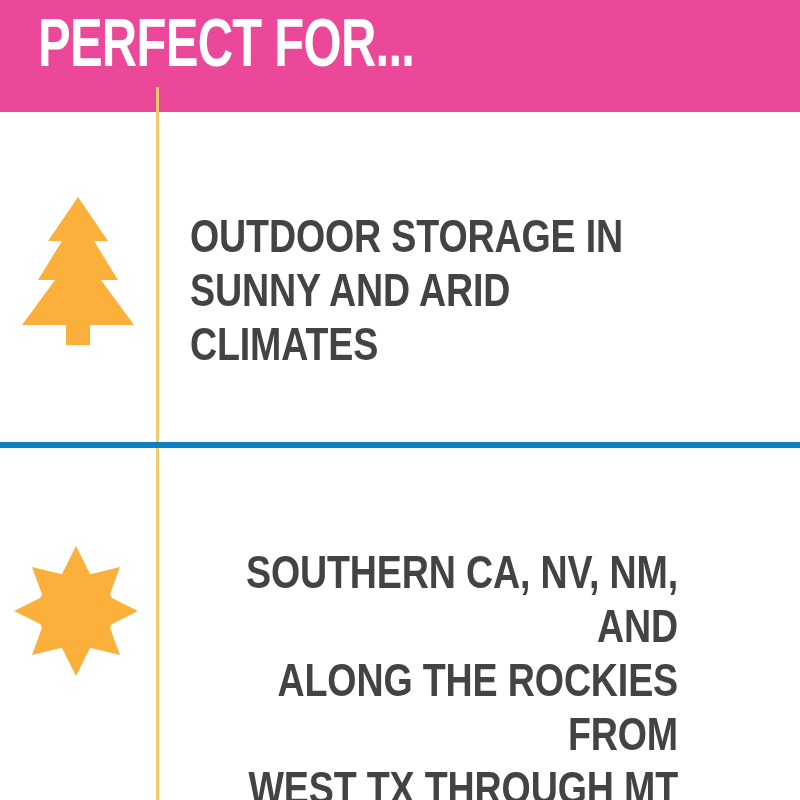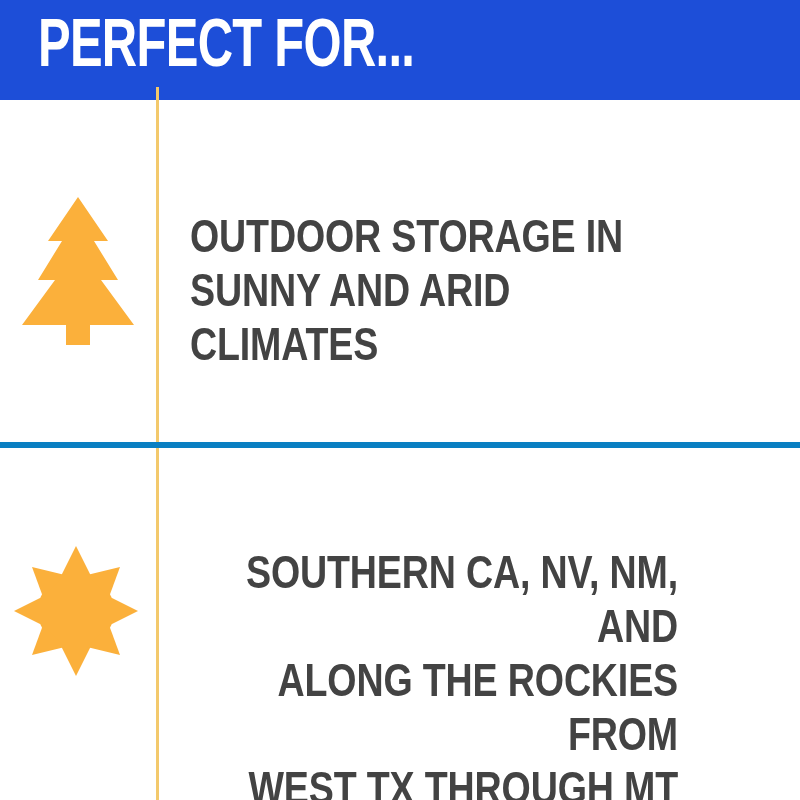--- a/index.html
+++ b/index.html
@@ -18,22 +18,22 @@
     background: #ffffff;
     overflow: hidden;
   }
 
   
   .header-bar {
     position: absolute;
     left: 0;
     top: 0;
     width: 800px;
-    height: 100px;
-    background: #1d4ed8;
+    height: 112px;
+    background: #ec4899;
     box-sizing: border-box;
   }
   .header-title {
     position: absolute;
     left: 38px;
     top: 6px;
     color: #ffffff;
     font-family: "Liberation Sans Narrow", "Liberation Sans", sans-serif;
     font-weight: bold;
     font-size: 68px;

